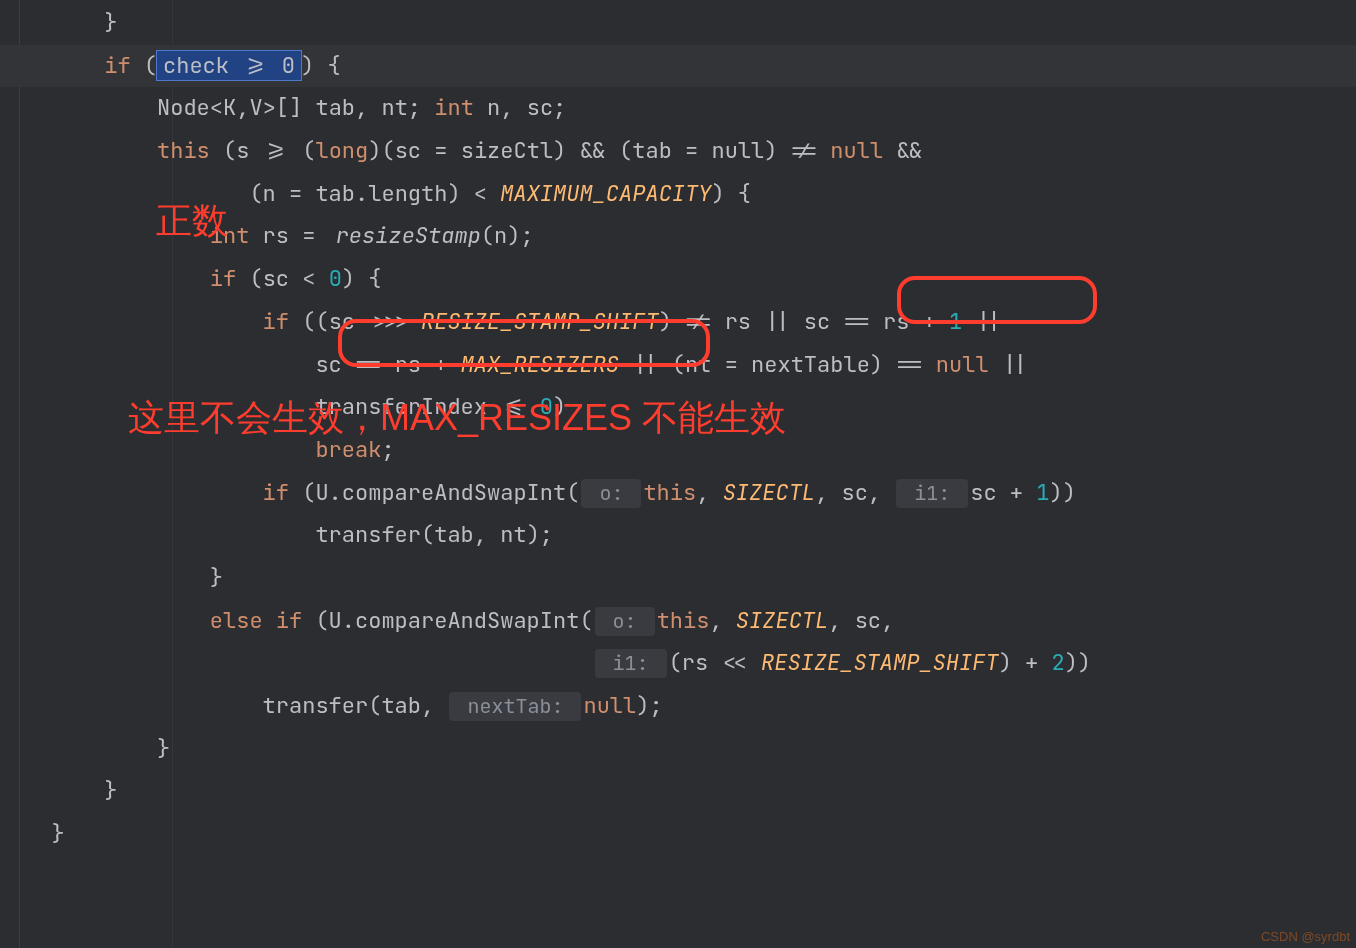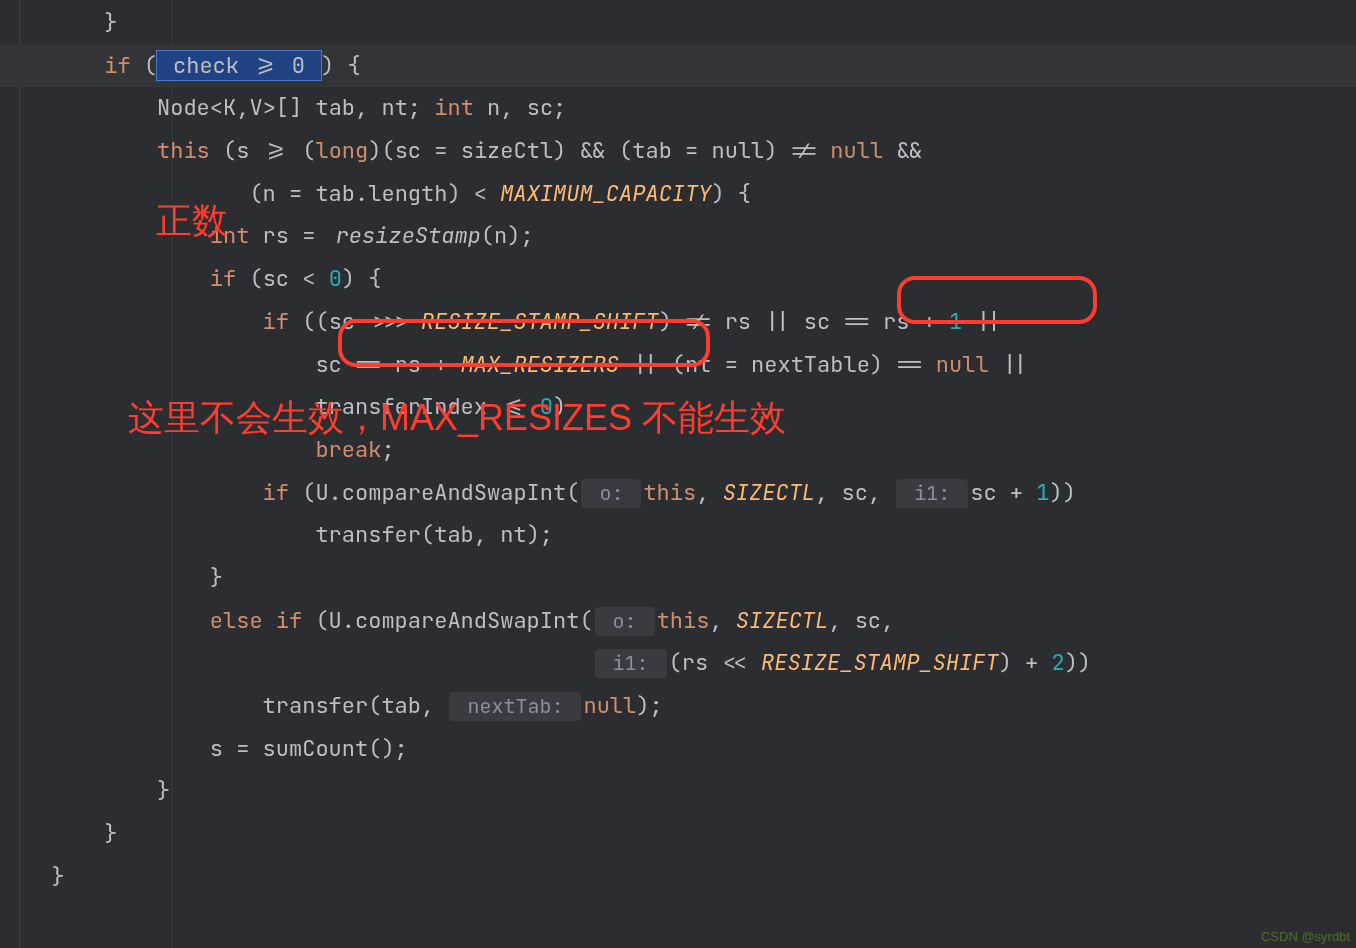--- a/index.html
+++ b/index.html
@@ -34,21 +34,21 @@
   .kw   { color: #cf8e6d; }
   .ty   { color: #bcbec4; }
   .u    { text-decoration-thickness: 1px; }
   .num  { color: #2aacb8; }
   .cst  { color: #fdba74; font-style: italic; }
   .mthI { color: #bcbec4; font-style: italic; margin-left: 7px; }
   .hl-line { background: #323438; }
   .sel {
     background: #214283;
     outline: 1px solid #4d78cc;
-    padding: 0 16px;
+    padding: 0 6px;
   }
   .hint {
     background: #393b40;
     color: #8a8f99;
     border-radius: 4px;
     padding: 1px 6px 2px 6px;
     margin: 0 2px;
     font-size: 20px;
   }
   .rbox {
@@ -63,21 +63,21 @@
     font-family: "PingFang SC","Hiragino Sans GB","Microsoft YaHei",sans-serif;
     font-size: 36px;
     font-weight: 500;
     pointer-events: none;
     white-space: nowrap;
   }
   .watermark {
     position: absolute;
     right: 6px;
     bottom: 4px;
-    color: #84cc16;
+    color: #f97316;
     opacity: 0.4;
     font-family: sans-serif;
     font-size: 13px;
   }
   .cursor-guide {
     position: absolute;
     left: 172px;
     top: 0; bottom: 0;
     width: 1px;
     background: #3e4043;
@@ -118,21 +118,20 @@
   <div class="line"><span class="code"><span>                      </span><span>transfer(</span><span class="u">tab</span><span>, </span><span class="u">nt</span><span>);</span></span></div>
 
   <div class="line"><span class="code"><span>              </span><span>}</span></span></div>
 
   <div class="line"><span class="code"><span>              </span><span class="kw">else if</span><span> (U.compareAndSwapInt(</span><span class="hint"> o: </span><span class="kw">this</span><span>, </span><span class="cst">SIZECTL</span><span>, </span><span class="u">sc</span><span>,</span></span></div>
 
   <div class="line"><span class="code"><span>                                           </span><span class="hint"> i1: </span><span>(rs &lt;&lt; </span><span class="cst">RESIZE_STAMP_SHIFT</span><span>) + </span><span class="num">2</span><span>))</span></span></div>
 
   <div class="line"><span class="code"><span>                  </span><span>transfer(</span><span class="u">tab</span><span>, </span><span class="hint"> nextTab: </span><span class="kw">null</span><span>);</span></span></div>
 
-  <div class="line"><span class="code"><span>              </span><span class="u">s</span><span> = sumCount();</span></span></div>
 
   <div class="line"><span class="code"><span>          </span><span>}</span></span></div>
 
   <div class="line"><span class="code"><span>      </span><span>}</span></span></div>
 
   <div class="line"><span class="code"><span>  </span><span>}</span></span></div>
 
   <div class="rbox" style="left:897px; top:276px; width:200px; height:48px;"></div>
   <div class="rbox" style="left:338px; top:319px; width:372px; height:48px;"></div>
 

